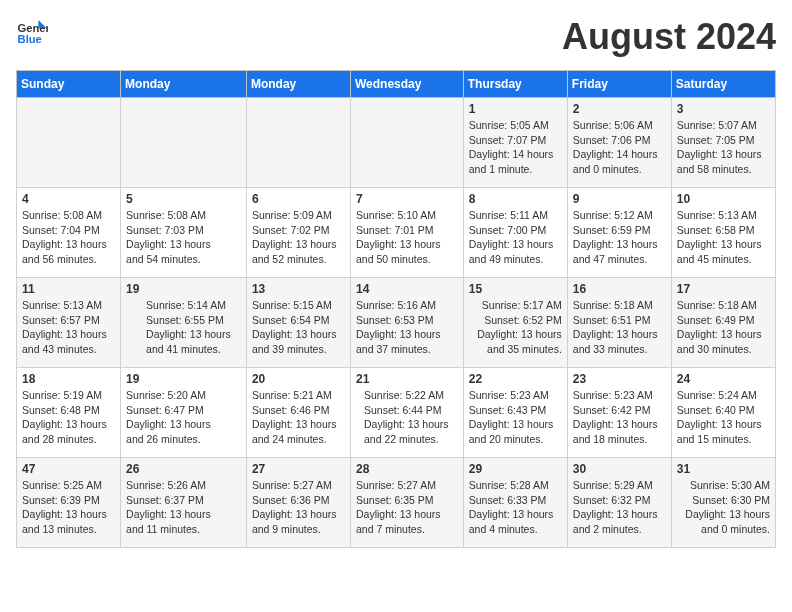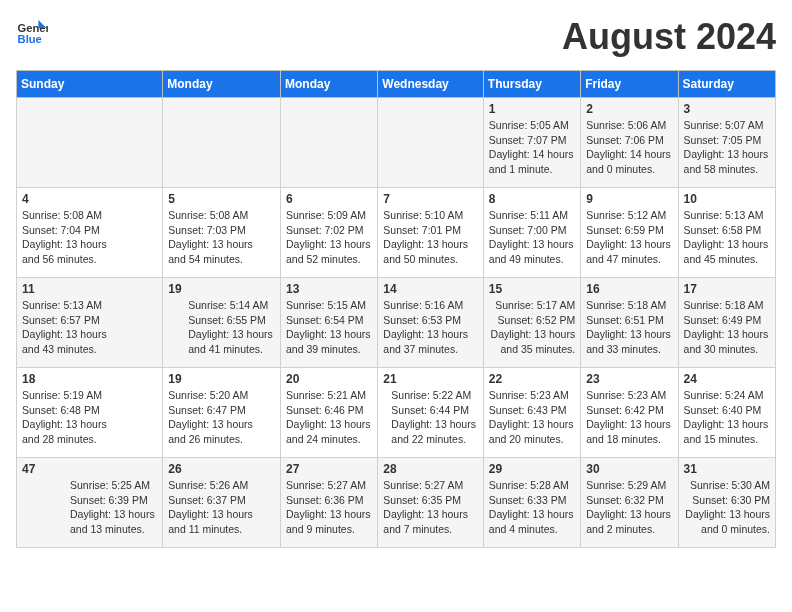--- a/index.html
+++ b/index.html
@@ -290,21 +290,21 @@
           <span class="day-num">24</span>
           <div class="day-info" style="white-space: pre-line;">Sunrise: 5:24 AM
 Sunset: 6:40 PM
 Daylight: 13 hours
 and 15 minutes.</div>
         </td>
       </tr>
       <tr>
         <td>
           <span class="day-num">47</span>
-          <div class="day-info" style="white-space: pre-line; margin-left: 48px;">Sunrise: 5:25 AM
+          <div class="day-info" style="white-space: pre-line;">Sunrise: 5:25 AM
 Sunset: 6:39 PM
 Daylight: 13 hours
 and 13 minutes.</div>
         </td>
         <td>
           <span class="day-num">26</span>
           <div class="day-info" style="white-space: pre-line;">Sunrise: 5:26 AM
 Sunset: 6:37 PM
 Daylight: 13 hours
 and 11 minutes.</div>

